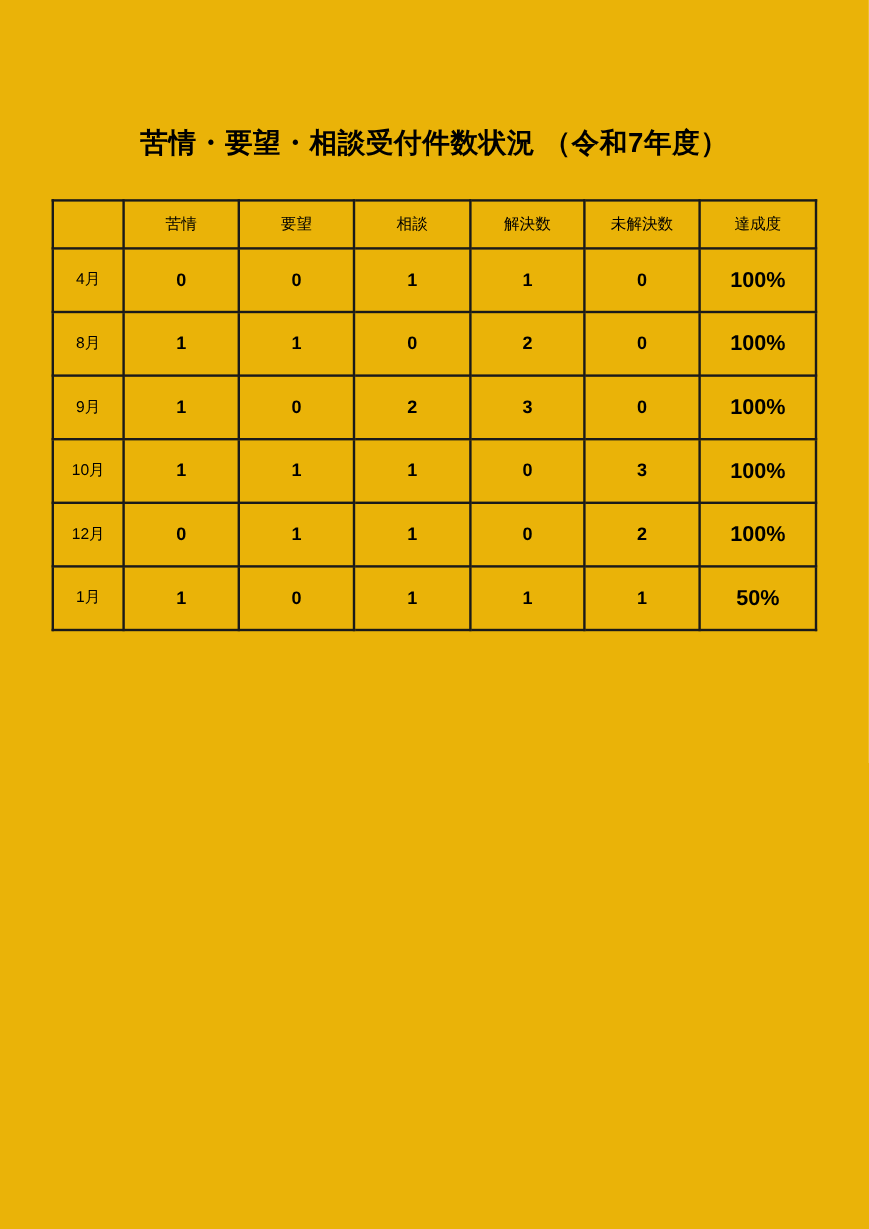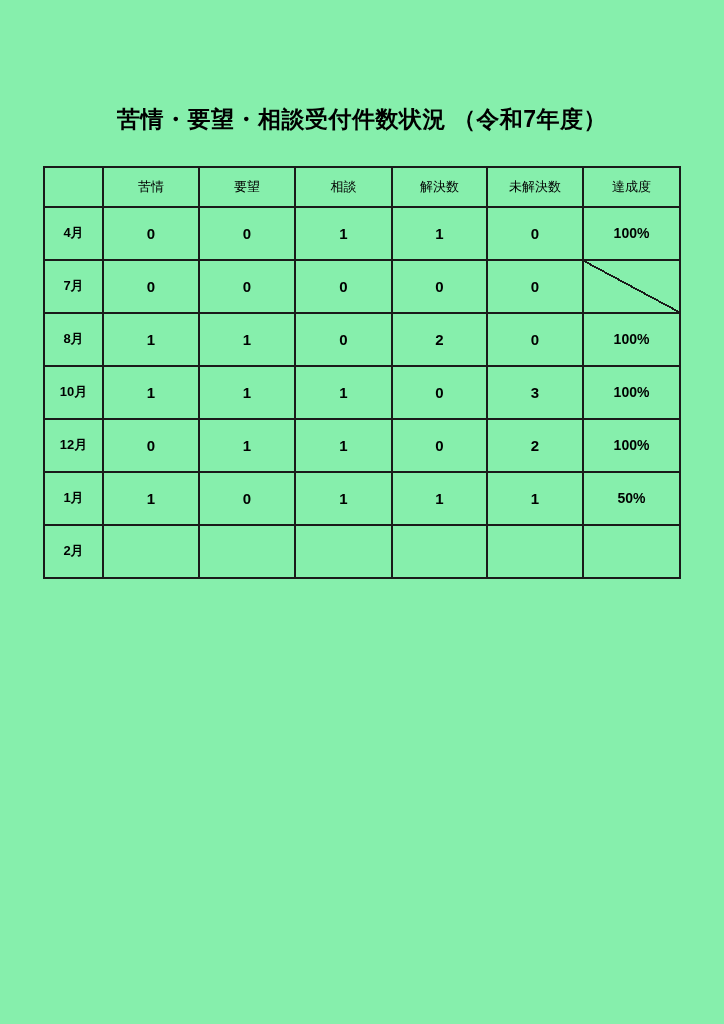--- a/index.html
+++ b/index.html
@@ -6,21 +6,21 @@
   html, body { margin: 0; padding: 0; }
   body {
     font-family: "Liberation Sans", "DejaVu Sans", sans-serif;
     background: #ffffff;
     color: #000000;
   }
   .page {
     position: relative;
     width: 724px;
     height: 1024px;
-    background: #86efac;
+    background: #eab308;
     margin: 0 auto;
     overflow: hidden;
     padding-top: 105px;
   }
   .title {
     margin: 0 0 31px 0;
     text-align: center;
     font-size: 23px;
     font-weight: bold;
     line-height: 1.3;
@@ -42,28 +42,28 @@
     overflow: hidden;
   }
   .data-table thead tr { height: 40px; border-radius: 12px; }
   .data-table tbody tr { height: 53px; }
   .data-table th {
     font-size: 13px;
     font-weight: normal;
   }
   .month-cell {
     font-size: 13px;
-    font-weight: bold;
+    font-weight: normal;
   }
   .num-cell {
     font-size: 15px;
     font-weight: bold;
   }
   .rate-cell {
-    font-size: 14px;
+    font-size: 18px;
     font-weight: bold;
     position: relative;
   }
   .rate-cell .slash-line {
     position: absolute;
     top: 0; left: 0; right: 0; bottom: 0;
     background-image: linear-gradient(
       to top right,
       transparent calc(50% - 0.9px),
       #1a1a1a calc(50% - 0.9px),
@@ -105,34 +105,34 @@
         <tr>
           <td class="month-cell">4月</td>
           <td class="num-cell">0</td>
           <td class="num-cell">0</td>
           <td class="num-cell">1</td>
           <td class="num-cell">1</td>
           <td class="num-cell">0</td>
           <td class="rate-cell"><span>100%</span></td>
         </tr>
         <tr>
-          <td class="month-cell">7月</td>
-          <td class="num-cell">0</td>
-          <td class="num-cell">0</td>
-          <td class="num-cell">0</td>
-          <td class="num-cell">0</td>
-          <td class="num-cell">0</td>
-          <td class="rate-cell"><span></span><span class="slash-line"></span></td>
-        </tr>
-        <tr>
           <td class="month-cell">8月</td>
           <td class="num-cell">1</td>
           <td class="num-cell">1</td>
           <td class="num-cell">0</td>
           <td class="num-cell">2</td>
+          <td class="num-cell">0</td>
+          <td class="rate-cell"><span>100%</span></td>
+        </tr>
+        <tr>
+          <td class="month-cell">9月</td>
+          <td class="num-cell">1</td>
+          <td class="num-cell">0</td>
+          <td class="num-cell">2</td>
+          <td class="num-cell">3</td>
           <td class="num-cell">0</td>
           <td class="rate-cell"><span>100%</span></td>
         </tr>
         <tr>
           <td class="month-cell">10月</td>
           <td class="num-cell">1</td>
           <td class="num-cell">1</td>
           <td class="num-cell">1</td>
           <td class="num-cell">0</td>
           <td class="num-cell">3</td>
@@ -149,25 +149,16 @@
         </tr>
         <tr>
           <td class="month-cell">1月</td>
           <td class="num-cell">1</td>
           <td class="num-cell">0</td>
           <td class="num-cell">1</td>
           <td class="num-cell">1</td>
           <td class="num-cell">1</td>
           <td class="rate-cell"><span>50%</span></td>
         </tr>
-        <tr>
-          <td class="month-cell">2月</td>
-          <td class="num-cell"></td>
-          <td class="num-cell"></td>
-          <td class="num-cell"></td>
-          <td class="num-cell"></td>
-          <td class="num-cell"></td>
-          <td class="rate-cell"><span></span></td>
-        </tr>
       </tbody>
   </table>
 
 </div>
 
 </body></html>

